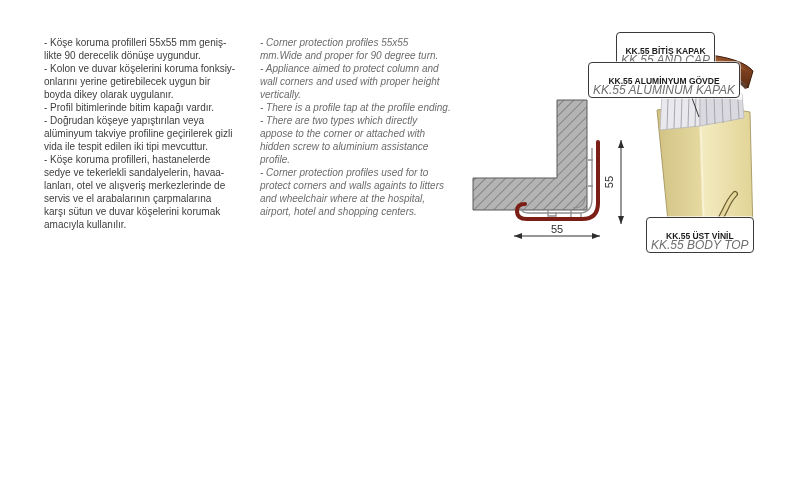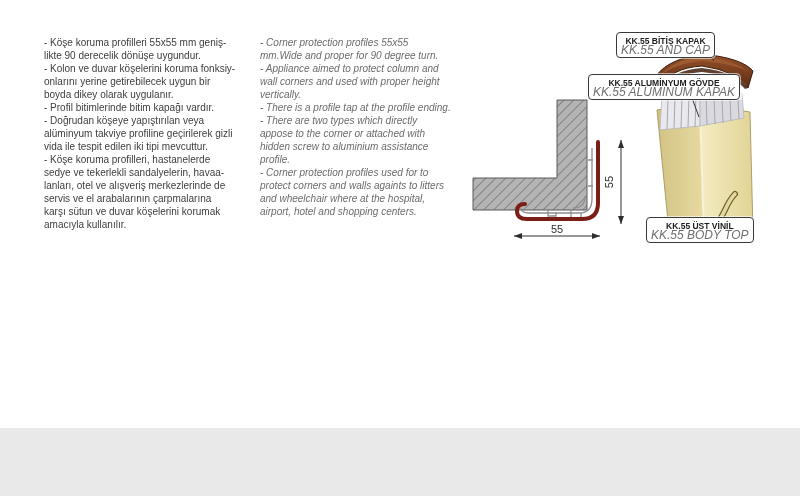--- a/index.html
+++ b/index.html
@@ -1,38 +1,38 @@
 <!DOCTYPE html>
 <html><head>
 <meta charset="utf-8">
 <style>
   html,body{margin:0;padding:0;background:#e9e9e9;}
   .page{
-    position:relative;width:800px;height:428px;background:#ffffff;
+    position:relative;width:800px;height:496px;background:#ffffff;
     font-family:"Liberation Sans","DejaVu Sans",sans-serif;
     overflow:hidden;margin:0 auto;
   }
   .col{
     position:absolute;top:36px;font-size:10px;line-height:13px;
     white-space:pre-line;letter-spacing:0;
   }
   .col-tr{left:44px;width:210px;color:#3d3d3d;}
   .col-en{left:260px;width:196px;color:#6b6b6b;font-style:italic;}
   svg{position:absolute;}
   .drawing-svg{left:440px;top:72px;}
   .product-svg{left:636px;top:42px;}
   .callout{
     position:absolute;background:#ffffff;border:1px solid #3a3a3a;
-    border-radius:4px;padding:3px 4px 2px 4px;text-align:center;z-index:5;
+    border-radius:4px;padding:13px 4px 2px 4px;text-align:center;z-index:5;
     box-shadow:0 0 0 1px rgba(255,255,255,0.6);
   }
   .callout .tr{font-size:8.5px;font-weight:bold;color:#1c1c1c;line-height:10px;white-space:nowrap;}
   .callout .en{font-size:12px;font-style:italic;color:#6e6e6e;line-height:9px;white-space:nowrap;}
   .callout-cap{left:616px;top:32px;}
-  .callout-alu{left:588px;top:74px;}
+  .callout-alu{left:588px;top:62px;}
   .callout-vinyl{left:646px;top:217px;}
 </style>
 </head>
 <body>
 
 <div class="page">
 
   <div class="col col-tr">- Köşe koruma profilleri 55x55 mm geniş-
 likte 90 derecelik dönüşe uygundur.
 - Kolon ve duvar köşelerini koruma fonksiy-

